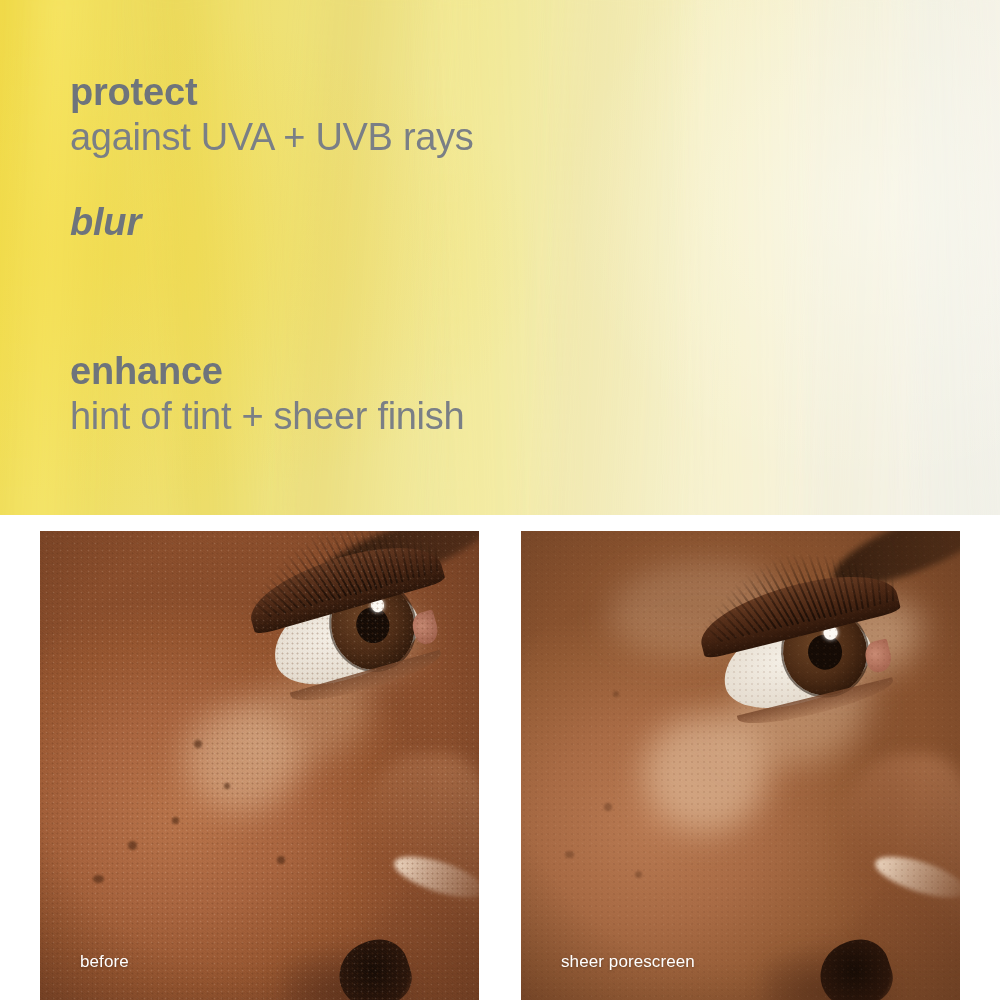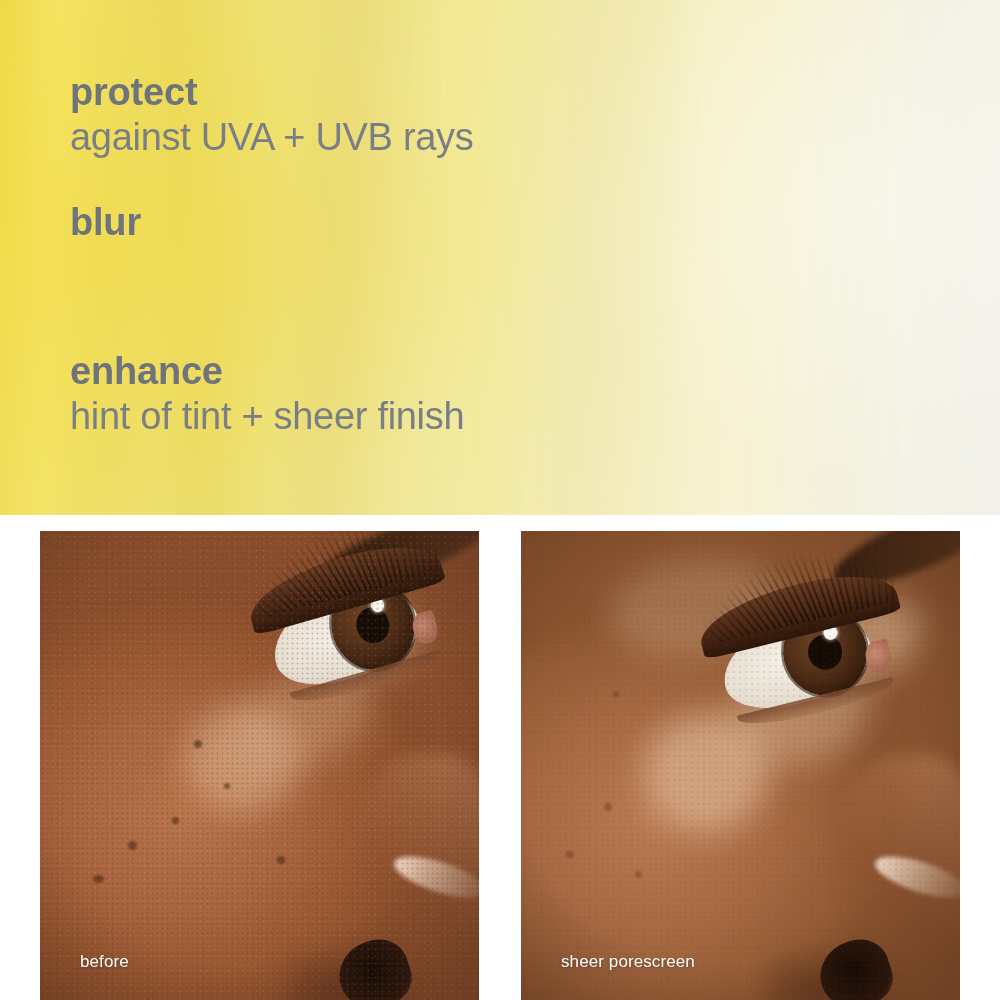--- a/index.html
+++ b/index.html
@@ -44,21 +44,21 @@
   .s6{left:70%;width:11%;background:linear-gradient(90deg,rgba(248,243,206,.5),rgba(248,243,206,0));transform:rotate(-1deg);}
   .s7{left:82%;width:10%;background:linear-gradient(90deg,rgba(238,236,216,.45),rgba(238,236,216,0));transform:rotate(2deg);}
   .s8{left:92%;width:9%;background:linear-gradient(90deg,rgba(236,238,228,.55),rgba(236,238,228,0));transform:rotate(-2deg);}
   .wash{position:absolute;inset:0;
     background:radial-gradient(ellipse 60% 70% at 12% 50%, rgba(244,216,56,.35), rgba(244,216,56,0) 70%),
                radial-gradient(ellipse 45% 80% at 88% 40%, rgba(255,255,250,.40), rgba(255,255,250,0) 70%);}
 
   .benefit-list{position:absolute;left:70px;top:0;width:880px;}
   .benefit{position:absolute;left:0;}
   .b1{top:58px;margin-top:15px;}
-  .b2{top:203px;}
+  .b2{top:203px;font-style:italic;}
   .b3{top:352px;}
   .benefit-title{
     font-size:38px;font-weight:700;color:#6e747c;
     letter-spacing:-.2px;line-height:1.02;margin:0 0 4px 0;
   }
   .benefit-desc{
     font-size:38px;font-weight:400;color:#7a7f86;
     letter-spacing:-.3px;line-height:1.12;margin:0;
   }
 

